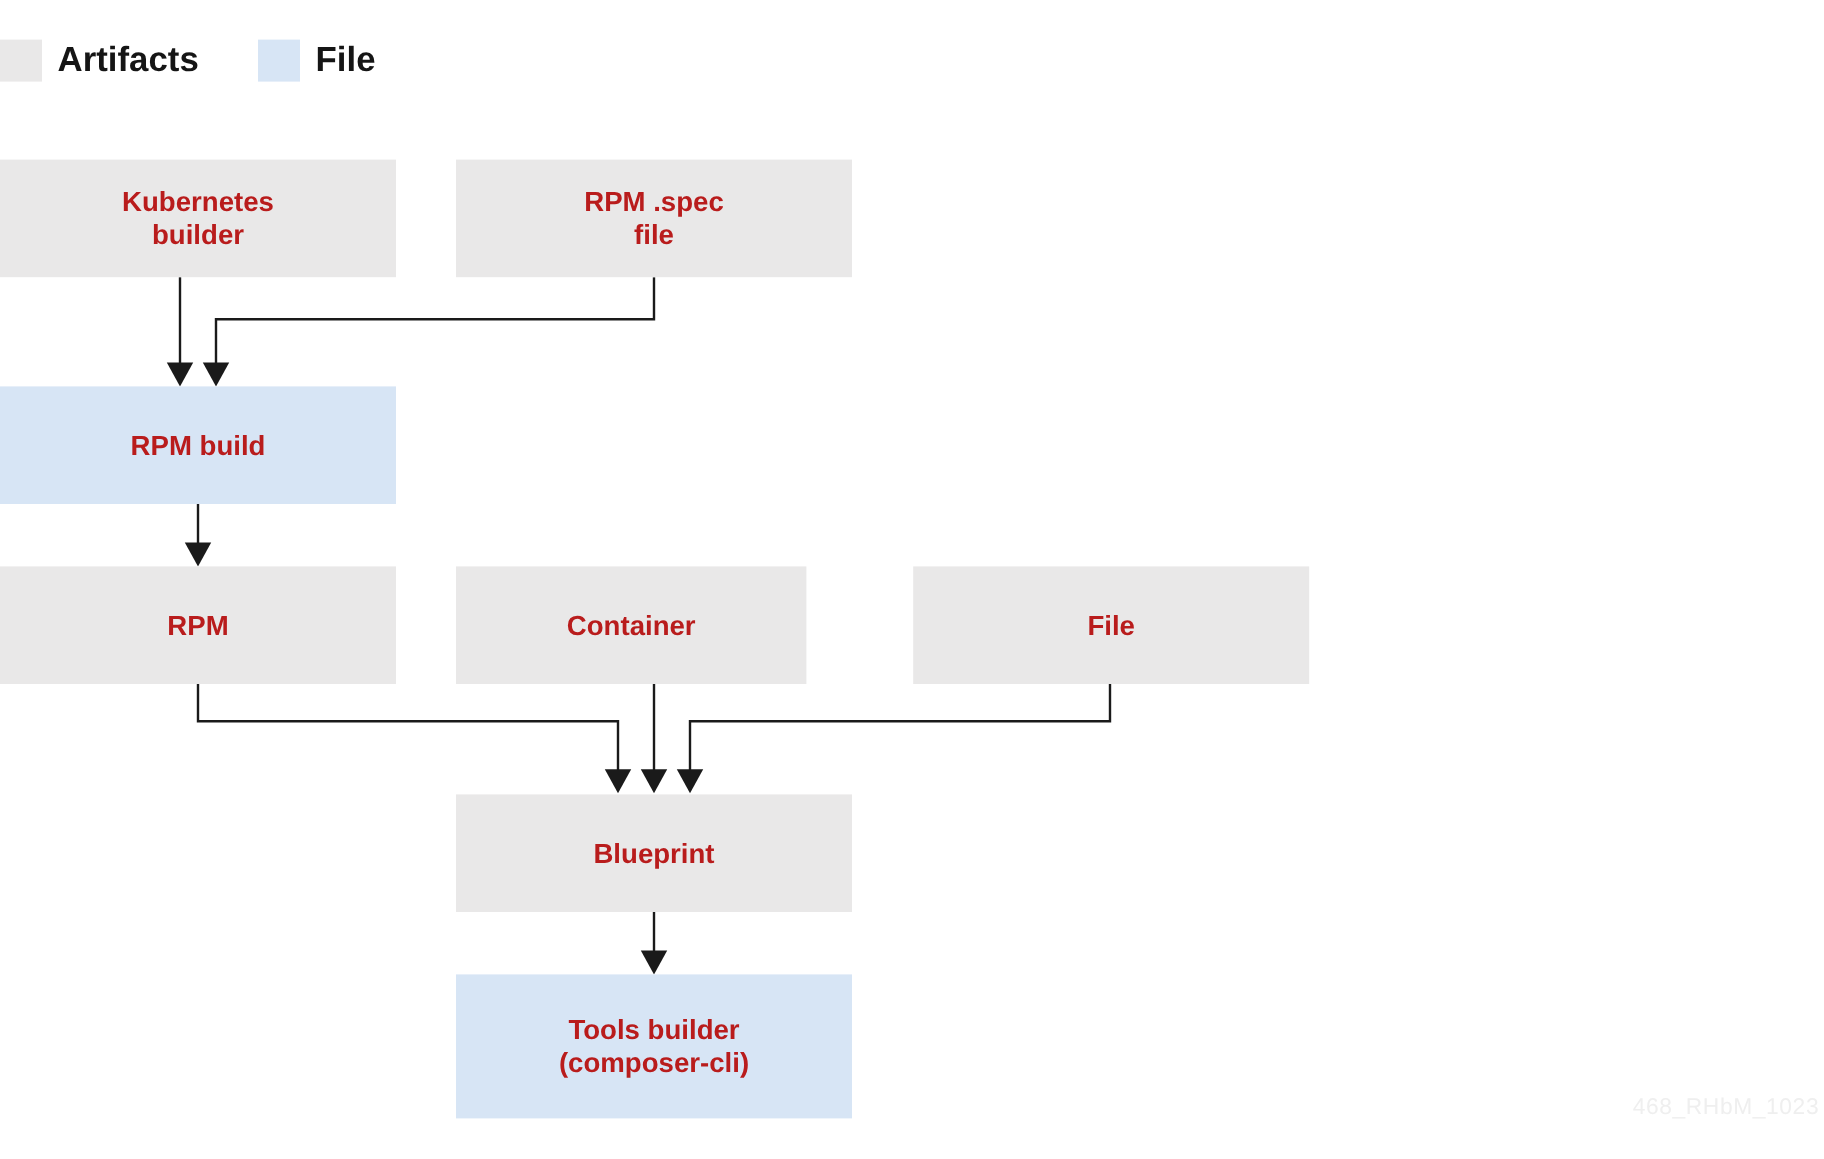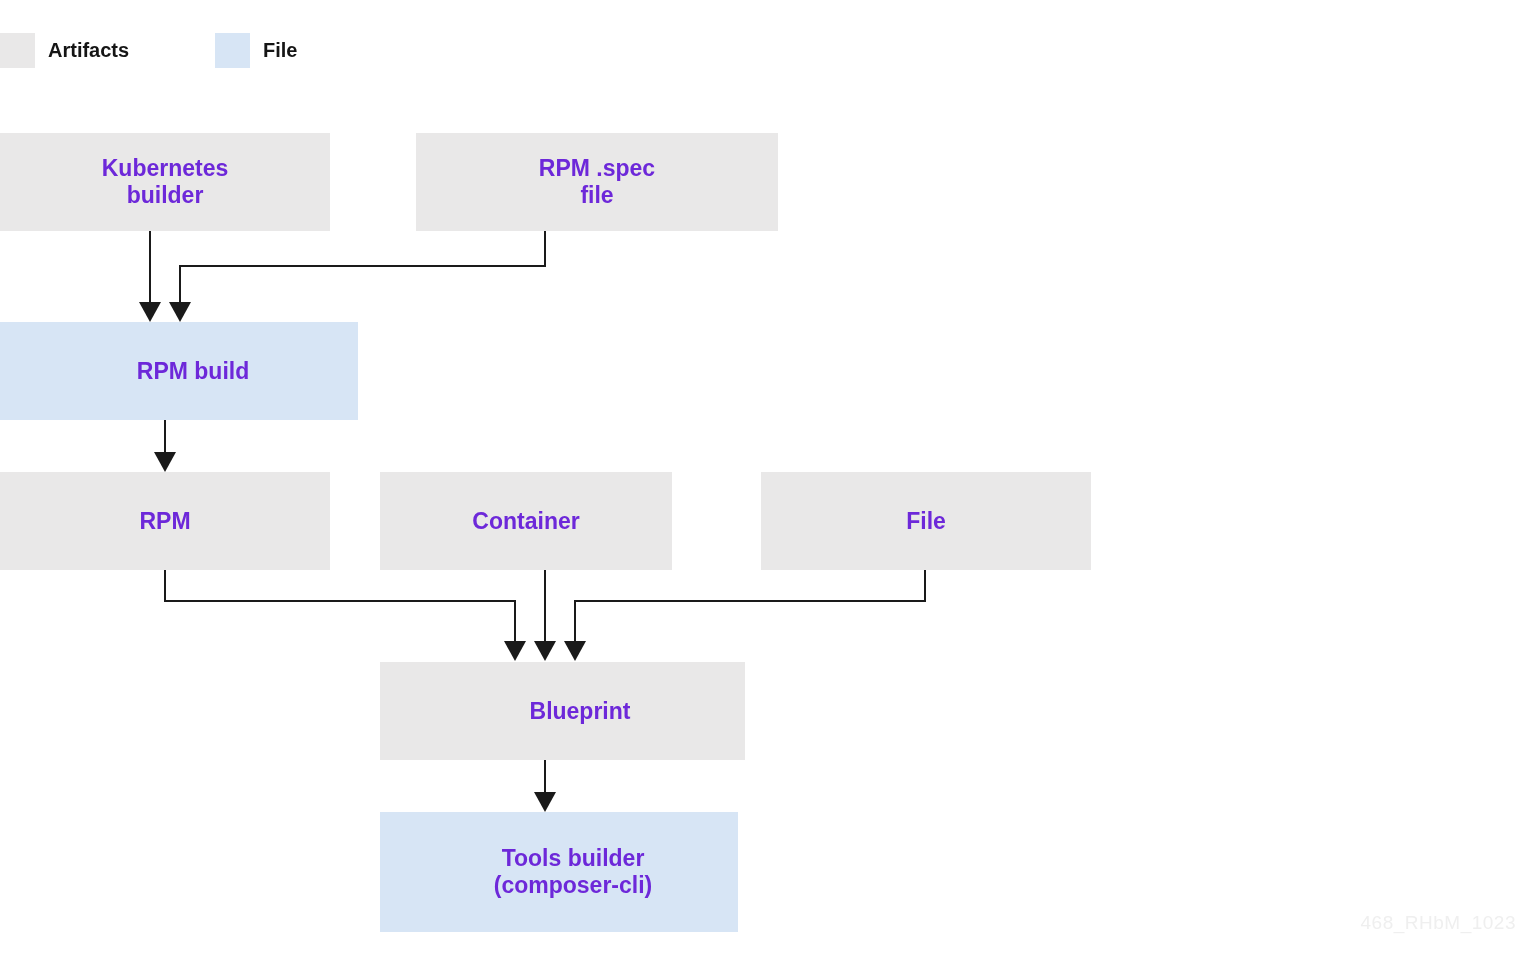--- a/index.html
+++ b/index.html
@@ -22,48 +22,48 @@
     height: 35px;
     top: 33px;
   }
   .swatch.artifact { background: #e9e8e8; }
   .swatch.tool     { background: #d7e5f5; }
   .legend-label {
     position: absolute;
     top: 33px;
     height: 35px;
     line-height: 35px;
-    font-size: 20px;
+    font-size: 29px;
     font-weight: 600;
     color: #151515;
     white-space: nowrap;
   }
   
   .node {
     position: absolute;
     display: flex;
     flex-direction: column;
     align-items: center;
     justify-content: center;
     text-align: center;
-    color: #6d28d9;
+    color: #b91c1c;
     font-size: 23px;
     font-weight: 600;
     line-height: 27px;
   }
   .node.artifact { background: #e9e8e8; }
-  .node.tool     { background: #d7e5f5; padding-left: 28px; }
+  .node.tool     { background: #d7e5f5; }
   .node .sub { font-weight: 700; }
   .n-k8s       { left: 0;    top: 133px; width: 330px; height: 98px; }
-  .n-spec      { left: 380px; top: 133px; width: 362px; height: 98px; margin-left: 36px; }
+  .n-spec      { left: 380px; top: 133px; width: 330px; height: 98px; }
   .n-rpmbuild  { left: 0;    top: 322px; width: 330px; height: 98px; }
   .n-rpm       { left: 0;    top: 472px; width: 330px; height: 98px; }
   .n-container { left: 380px; top: 472px; width: 292px; height: 98px; }
   .n-file      { left: 761px; top: 472px; width: 330px; height: 98px; }
-  .n-blueprint { left: 380px; top: 662px; width: 330px; height: 98px; padding-left: 35px; }
+  .n-blueprint { left: 380px; top: 662px; width: 330px; height: 98px; }
   .n-imgbuild  { left: 380px; top: 812px; width: 330px; height: 120px; }
   
   .edges {
     position: absolute;
     left: 0; top: 0;
     width: 1520px;
     height: 966px;
     pointer-events: none;
   }
   .edges polyline {

